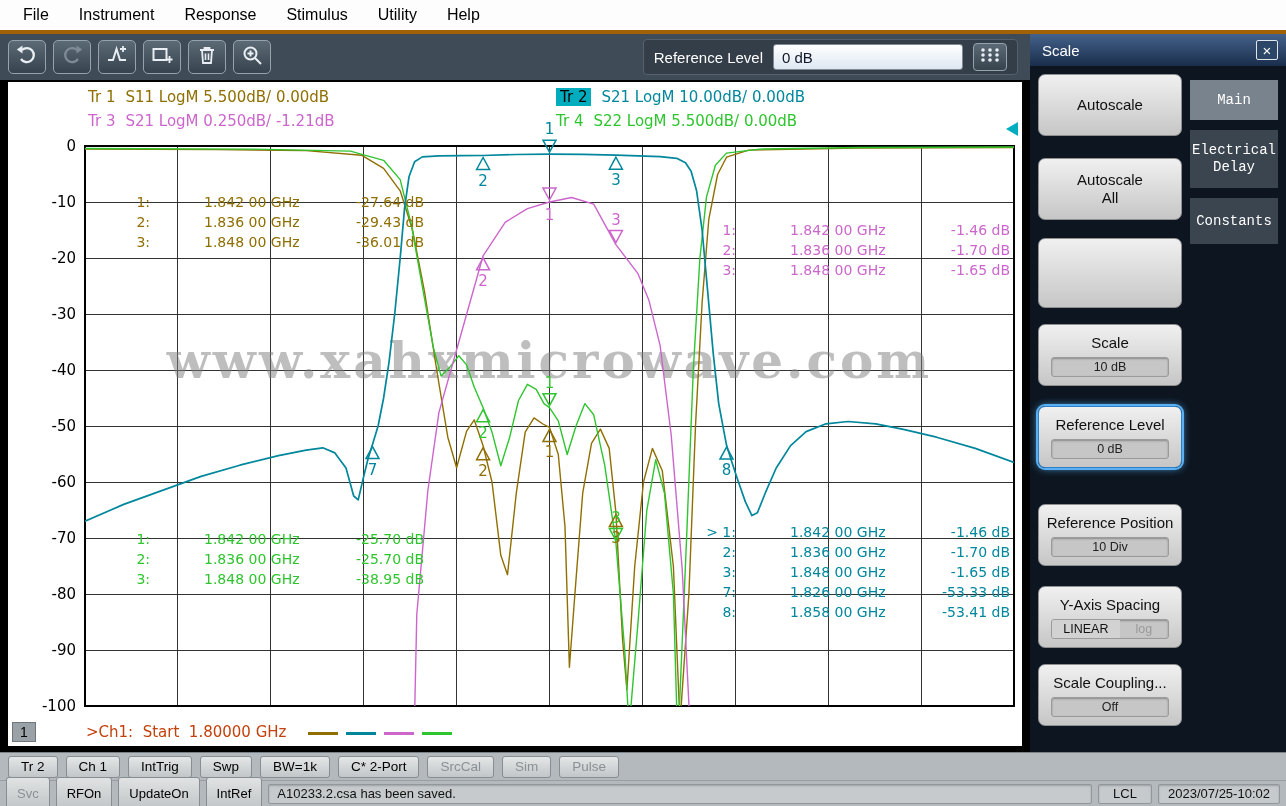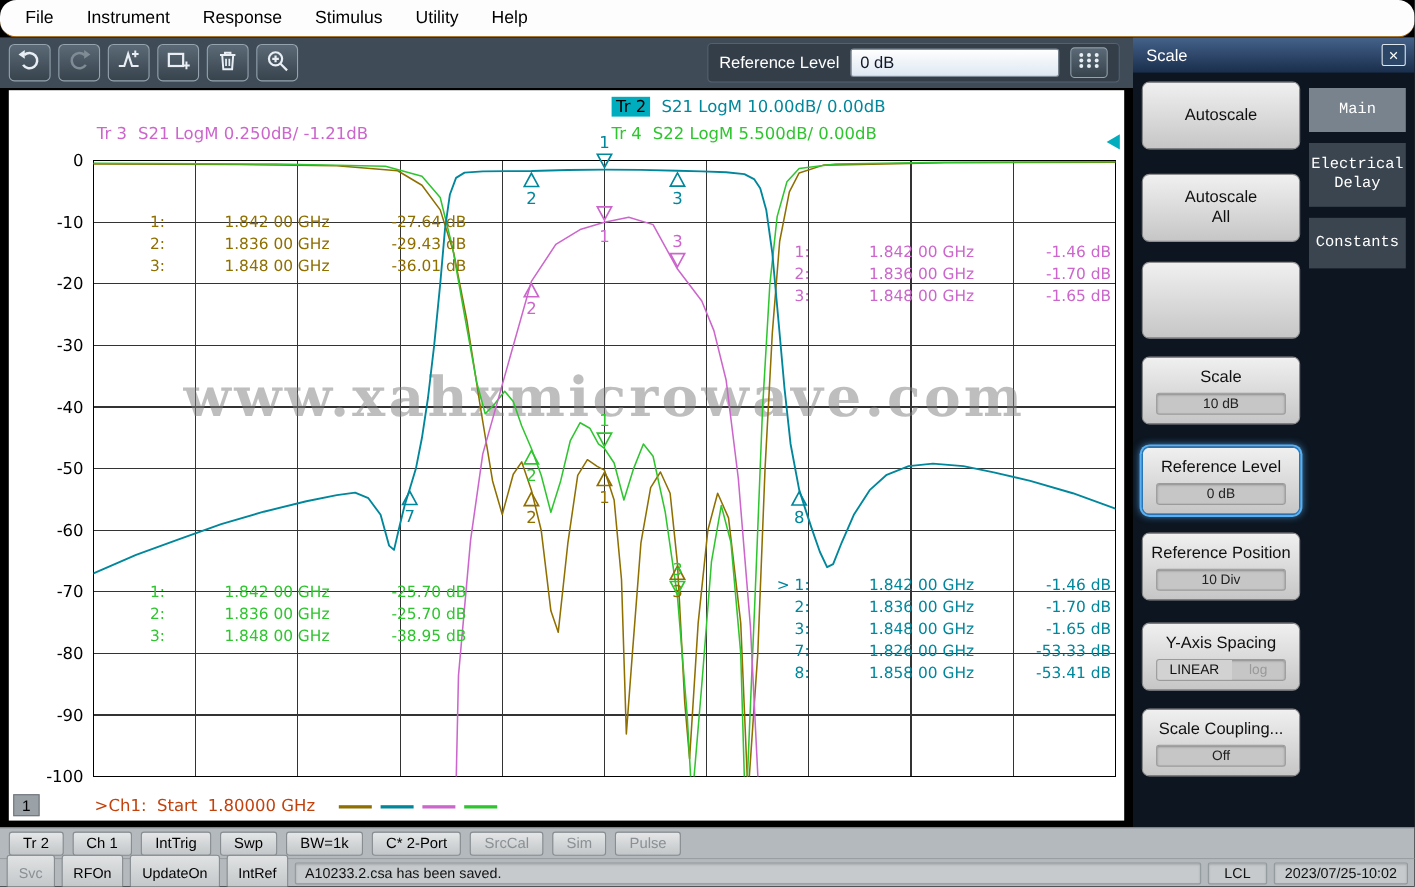--- a/index.html
+++ b/index.html
@@ -1,19 +1,19 @@
 <!DOCTYPE html>
 <html><head>
 <meta charset="utf-8">
 <style>
   * { box-sizing: border-box; margin: 0; padding: 0; }
   html,body { width:1286px; height:806px; background:#000; font-family:"Liberation Sans",sans-serif; overflow:hidden; position:relative; }
 
   
-  .menubar { position:absolute; left:0; top:0; width:1286px; height:34px; background:#fdfdfd; border-bottom:1px solid #a16207; display:flex; align-items:center; padding-left:8px;border-radius:15px; }
+  .menubar { position:absolute; left:0; top:0; width:1286px; height:34px; background:#fdfdfd; border-bottom:4px solid #a16207; display:flex; align-items:center; padding-left:8px; }
   .menu-item { font-size:16px; color:#000; padding:0 15px; height:100%; display:flex; align-items:center; cursor:default; }
 
   
   .toolbar { position:absolute; left:0; top:34px; width:1030px; height:46px; background:#3f4c58; display:flex; align-items:center; padding:0 8px; }
   .tbtn { width:38px; height:34px; margin-right:7px; background:linear-gradient(#5b6a76,#37434d); border:1px solid #94a3ae; border-radius:5px; display:flex; align-items:center; justify-content:center; }
   .refpanel { margin-left:auto; margin-right:4px; height:36px; background:#333e49; border:1px solid #556170; border-radius:4px; display:flex; align-items:center; gap:10px; padding:0 10px; }
   .reflabel { color:#fff; font-size:15px; }
   .refinput { width:190px; height:26px; border:1px solid #7e8a96; border-radius:3px; background:linear-gradient(#ffffff,#dde7f2); color:#111827; font-size:15px; font-family:"Liberation Sans",sans-serif; padding:0 8px; }
   .kbtn { width:34px; height:28px; background:linear-gradient(#5b6a76,#37434d); border:1px solid #94a3ae; border-radius:4px; display:flex; align-items:center; justify-content:center; }
 
@@ -150,21 +150,21 @@
       </div>
       <div class="rpbtn" style="margin-top:18px;height:70px"></div>
       <div class="rpbtn" style="margin-top:16px">
         <span class="lbl">Scale</span>
         <span class="rpval">10 dB</span>
       </div>
       <div class="rpbtn hl" style="margin-top:20px">
         <span class="lbl">Reference Level</span>
         <span class="rpval">0 dB</span>
       </div>
-      <div class="rpbtn" style="margin-top:16px">
+      <div class="rpbtn" style="margin-top:36px">
         <span class="lbl">Reference Position</span>
         <span class="rpval">10 Div</span>
       </div>
       <div class="rpbtn" style="margin-top:20px">
         <span class="lbl">Y-Axis Spacing</span>
         <span class="rpval split">
           <span class="seg1">LINEAR</span>
           <span class="seg2">log</span>
         </span>
       </div>
@@ -257,20 +257,24 @@
         <polygon points="607.9,75.2 601.4,87.2 614.4,87.2" fill="none" stroke="#00879c" stroke-width="1.5"></polygon>
         <text x="607.9" y="103.2" text-anchor="middle" fill="#00879c">3</text>
         <polygon points="364.5,364.6 358.0,376.6 371.0,376.6" fill="none" stroke="#00879c" stroke-width="1.5"></polygon>
         <text x="364.5" y="392.6" text-anchor="middle" fill="#00879c">7</text>
         <polygon points="718.5,365.1 712.0,377.1 725.0,377.1" fill="none" stroke="#00879c" stroke-width="1.5"></polygon>
         <text x="718.5" y="393.1" text-anchor="middle" fill="#00879c">8</text>
       </g>
       <polygon points="1010,40 1010,54 998,47" fill="#00adbe"></polygon>
     </svg>
 
+  <div class="leg" style="left:80px; top:6px; color:#8f6f00">
+    <span>Tr 1</span>
+    <span>S11 LogM 5.500dB/ 0.00dB</span>
+  </div>
   <div class="leg" style="left:548px; top:6px; color:#00879c">
     <span class="chip">Tr 2</span>
     <span>S21 LogM 10.00dB/ 0.00dB</span>
   </div>
   <div class="leg" style="left:80px; top:30px; color:#cc66cc">
     <span>Tr 3</span>
     <span>S21 LogM 0.250dB/ -1.21dB</span>
   </div>
   <div class="leg" style="left:548px; top:30px; color:#2fc52f">
     <span>Tr 4</span>

